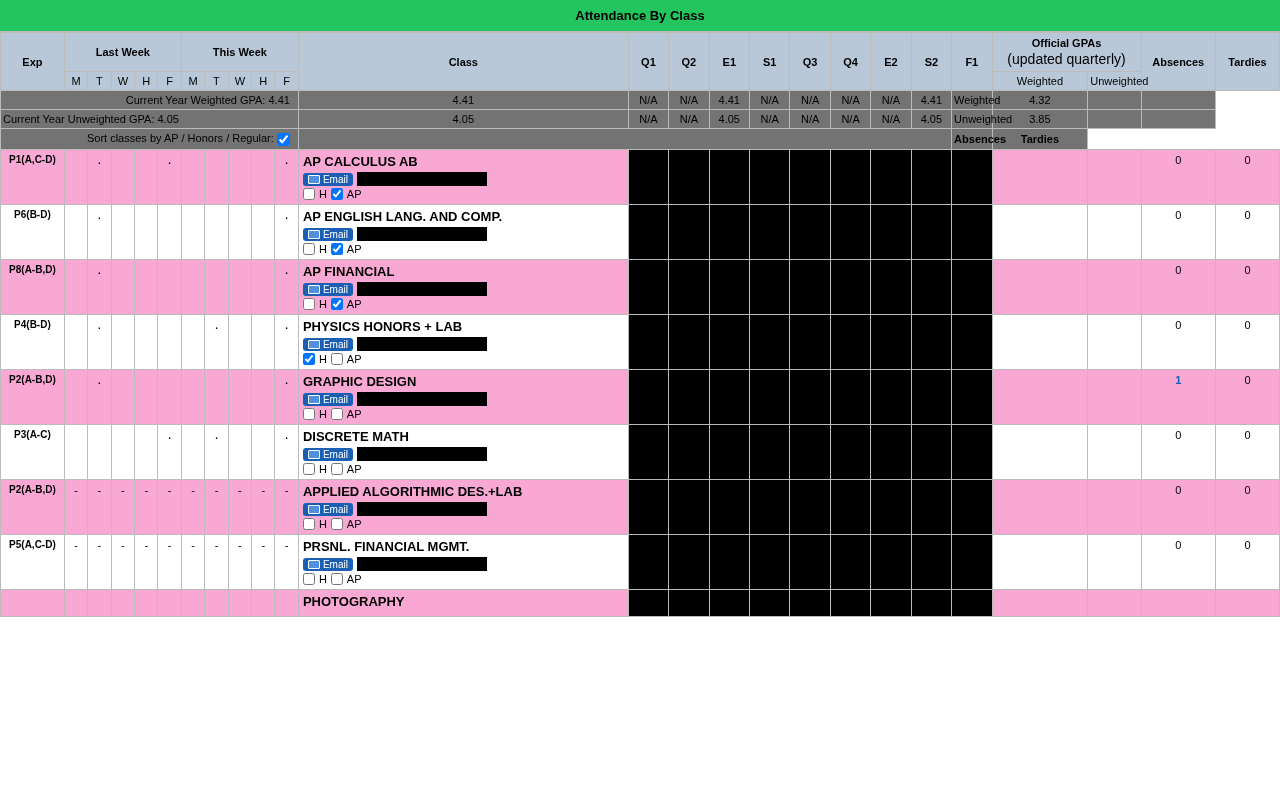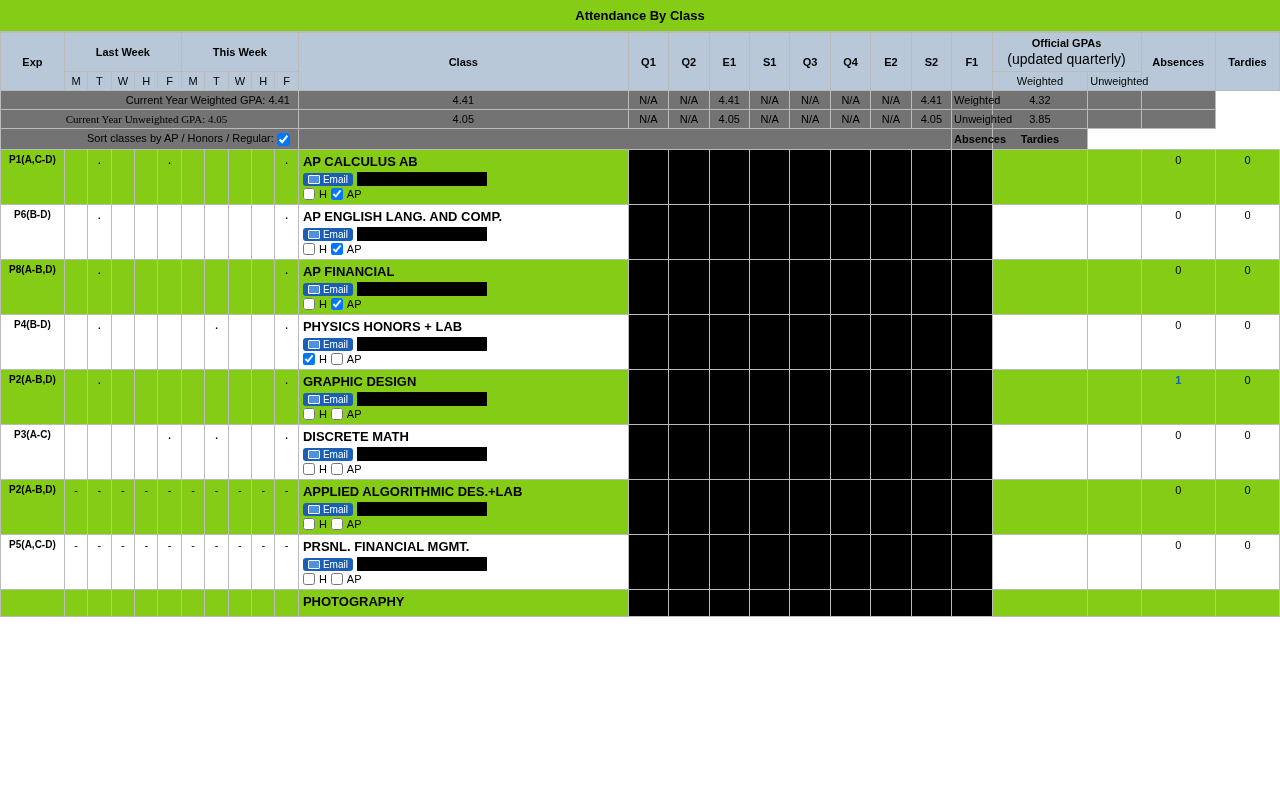--- a/index.html
+++ b/index.html
@@ -3,21 +3,21 @@
   <meta charset="utf-8">
   <style>
     * { box-sizing: border-box; margin: 0; padding: 0; }
     body { font-family: Arial, sans-serif; font-size: 12px; background: #fff; }
 
     .page-title {
       text-align: center;
       font-weight: bold;
       font-size: 13px;
       padding: 8px;
-      background: #84cc16;
+      background: #22c55e;
       border-bottom: 1px solid #bbb;
     }
 
     table {
       width: 100%;
       border-collapse: collapse;
       table-layout: fixed;
     }
 
     th, td {
@@ -118,21 +118,21 @@
       font-size: 11px;
     }
 
     .checkbox-row input[type="checkbox"] {
       width: 12px;
       height: 12px;
     }
 
     .dot { font-size: 14px; }
 
-    .odd-row { background: #84cc16; }
+    .odd-row { background: #f9a8d4; }
     .even-row { background: #ffffff; margin-top: 24px; }
 
     .absences-1 { color: #1a5fb4; font-weight: bold; }
 
     .exp-cell { font-size: 10px; font-weight: bold; }
 
     .official-gpa-header {
       font-size: 11px;
       line-height: 1.3;
     }
@@ -226,21 +226,21 @@
         <td>N/A</td>
         <td>N/A</td>
         <td>N/A</td>
         <td>4.41</td>
       <td>Weighted</td>
       <td>4.32</td>
       <td></td>
         <td></td>
     </tr>
     <tr class="gpa-row">
-      <td colspan="11" style="text-align:center; padding-right:8px; font-size:11px;font-family:Liberation Serif, serif;">Current Year Unweighted GPA: 4.05</td>
+      <td colspan="11" style="text-align:left; padding-right:8px; font-size:11px;">Current Year Unweighted GPA: 4.05</td>
       <td>4.05</td>
         <td>N/A</td>
         <td>N/A</td>
         <td>4.05</td>
       <td>N/A</td>
         <td>N/A</td>
         <td>N/A</td>
         <td>N/A</td>
         <td>4.05</td>
       <td>Unweighted</td>

